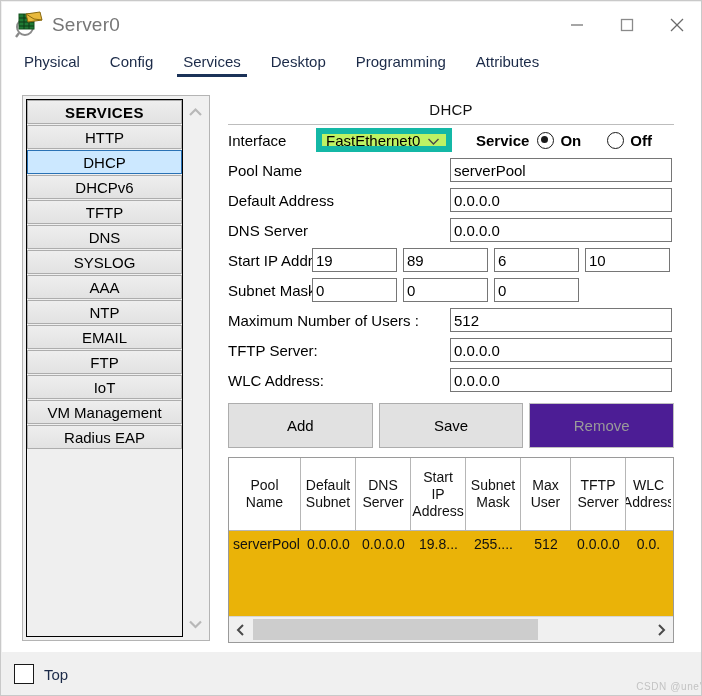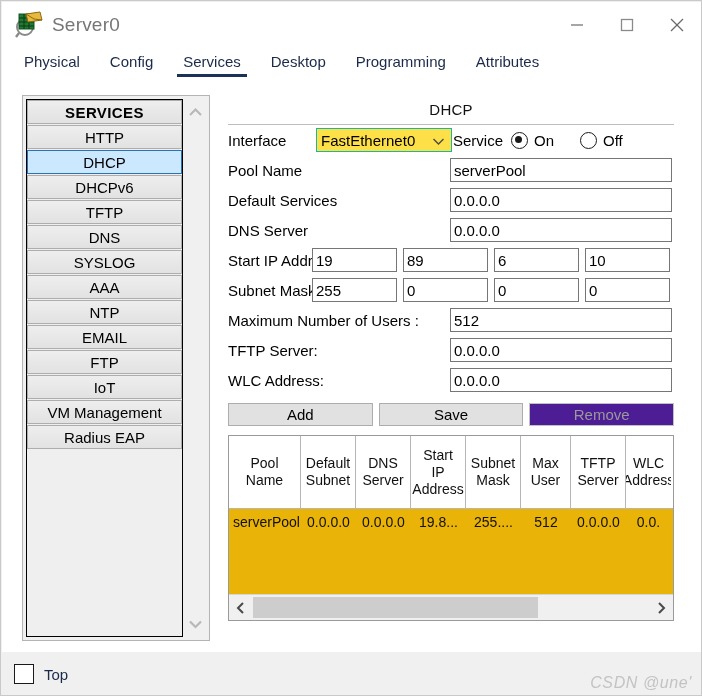--- a/index.html
+++ b/index.html
@@ -190,38 +190,39 @@
   }
   .lbl {
     font-size: 15px;
     color: #000;
     white-space: nowrap;
   }
 
   .combo {
     width: 136px;
     height: 24px;
-    background: #fde047;
-    border: 1px solid #14b8a6;
+    background: #bef264;
+    border: 6px solid #14b8a6;
     box-sizing: border-box;
     display: flex;
     align-items: center;
     padding: 0 4px;
     font-size: 15px;
     color: #000;
     cursor: default;
   }
   .combo .ctext { flex: 1; white-space: nowrap; }
   .combo .carrow { margin-left: 4px; margin-right: 2px; }
 
   .radio-grp {
     display: flex;
     align-items: flex-end;
-    margin-left: 1px;
-    font-size: 15px;
+    margin-left: 24px;
+    font-size: 15px;
+    font-weight: bold;
   }
   .radio {
     width: 17px; height: 17px;
     border-radius: 50%;
     border: 1.6px solid #1a1a1a;
     box-sizing: border-box;
     position: relative;
     margin: 0 6px 0 8px;
     background: #fff;
     cursor: default;
@@ -255,21 +256,21 @@
   .octets .tbox { width: 85px; }
 
   .btnrow {
     display: flex;
     gap: 6px;
     margin-top: 8px;
     padding: 0 8px;
   }
   .btn {
     flex: 1;
-    height: 23px;
+    height: 45px;
     background: #e1e1e1;
     border: 1px solid #adadad;
     box-sizing: border-box;
     font-size: 15px;
     color: #000;
     display: flex;
     align-items: center;
     justify-content: center;
     cursor: default;
   }
@@ -376,27 +377,26 @@
     cursor: default;
     flex: 0 0 auto;
   }
   .chk-label {
     margin-left: 10px;
     font-size: 15px;
     color: #1b2a48;
   }
   .watermark {
     margin-left: auto;
-    margin-right: 10px;
+    margin-right: 0;
     align-self: flex-end;
     margin-bottom: 4px;
-    font-size: 16px;
+    font-size: 10px;
     color: #c3c3c3;
     letter-spacing: 0.6px;
-    font-style: italic;
   }
 </style>
 </head>
 <body>
 
 <div id="app">
 
   <div class="titlebar">
     <div class="title-icon">
       <svg width="30" height="30" viewBox="0 0 30 30">
@@ -531,21 +531,21 @@
             <span class="lbl">Off</span>
           </div>
         </div>
 
         <div class="row">
           <div class="lbl" style="width:222px">Pool Name</div>
           <div class="tbox" style="width:222px">serverPool</div>
         </div>
 
         <div class="row">
-          <div class="lbl" style="width:222px">Default Services</div>
+          <div class="lbl" style="width:222px">Default Address</div>
           <div class="tbox" style="width:222px">0.0.0.0</div>
         </div>
 
         <div class="row">
           <div class="lbl" style="width:222px">DNS Server</div>
           <div class="tbox" style="width:222px">0.0.0.0</div>
         </div>
 
         <div class="row">
           <div class="lbl" style="width:84px;overflow:hidden">Start IP Addr</div>
@@ -553,21 +553,20 @@
               <div class="tbox">19</div>
               <div class="tbox">89</div>
               <div class="tbox">6</div>
               <div class="tbox">10</div>
             </div>
         </div>
 
         <div class="row">
           <div class="lbl" style="width:84px;overflow:hidden">Subnet Mask</div>
           <div class="octets" id="submask">
-              <div class="tbox">255</div>
               <div class="tbox">0</div>
               <div class="tbox">0</div>
               <div class="tbox">0</div>
             </div>
         </div>
 
         <div class="row">
           <div class="lbl" style="width:222px">Maximum Number of Users :</div>
           <div class="tbox" style="width:222px">512</div>
         </div>

